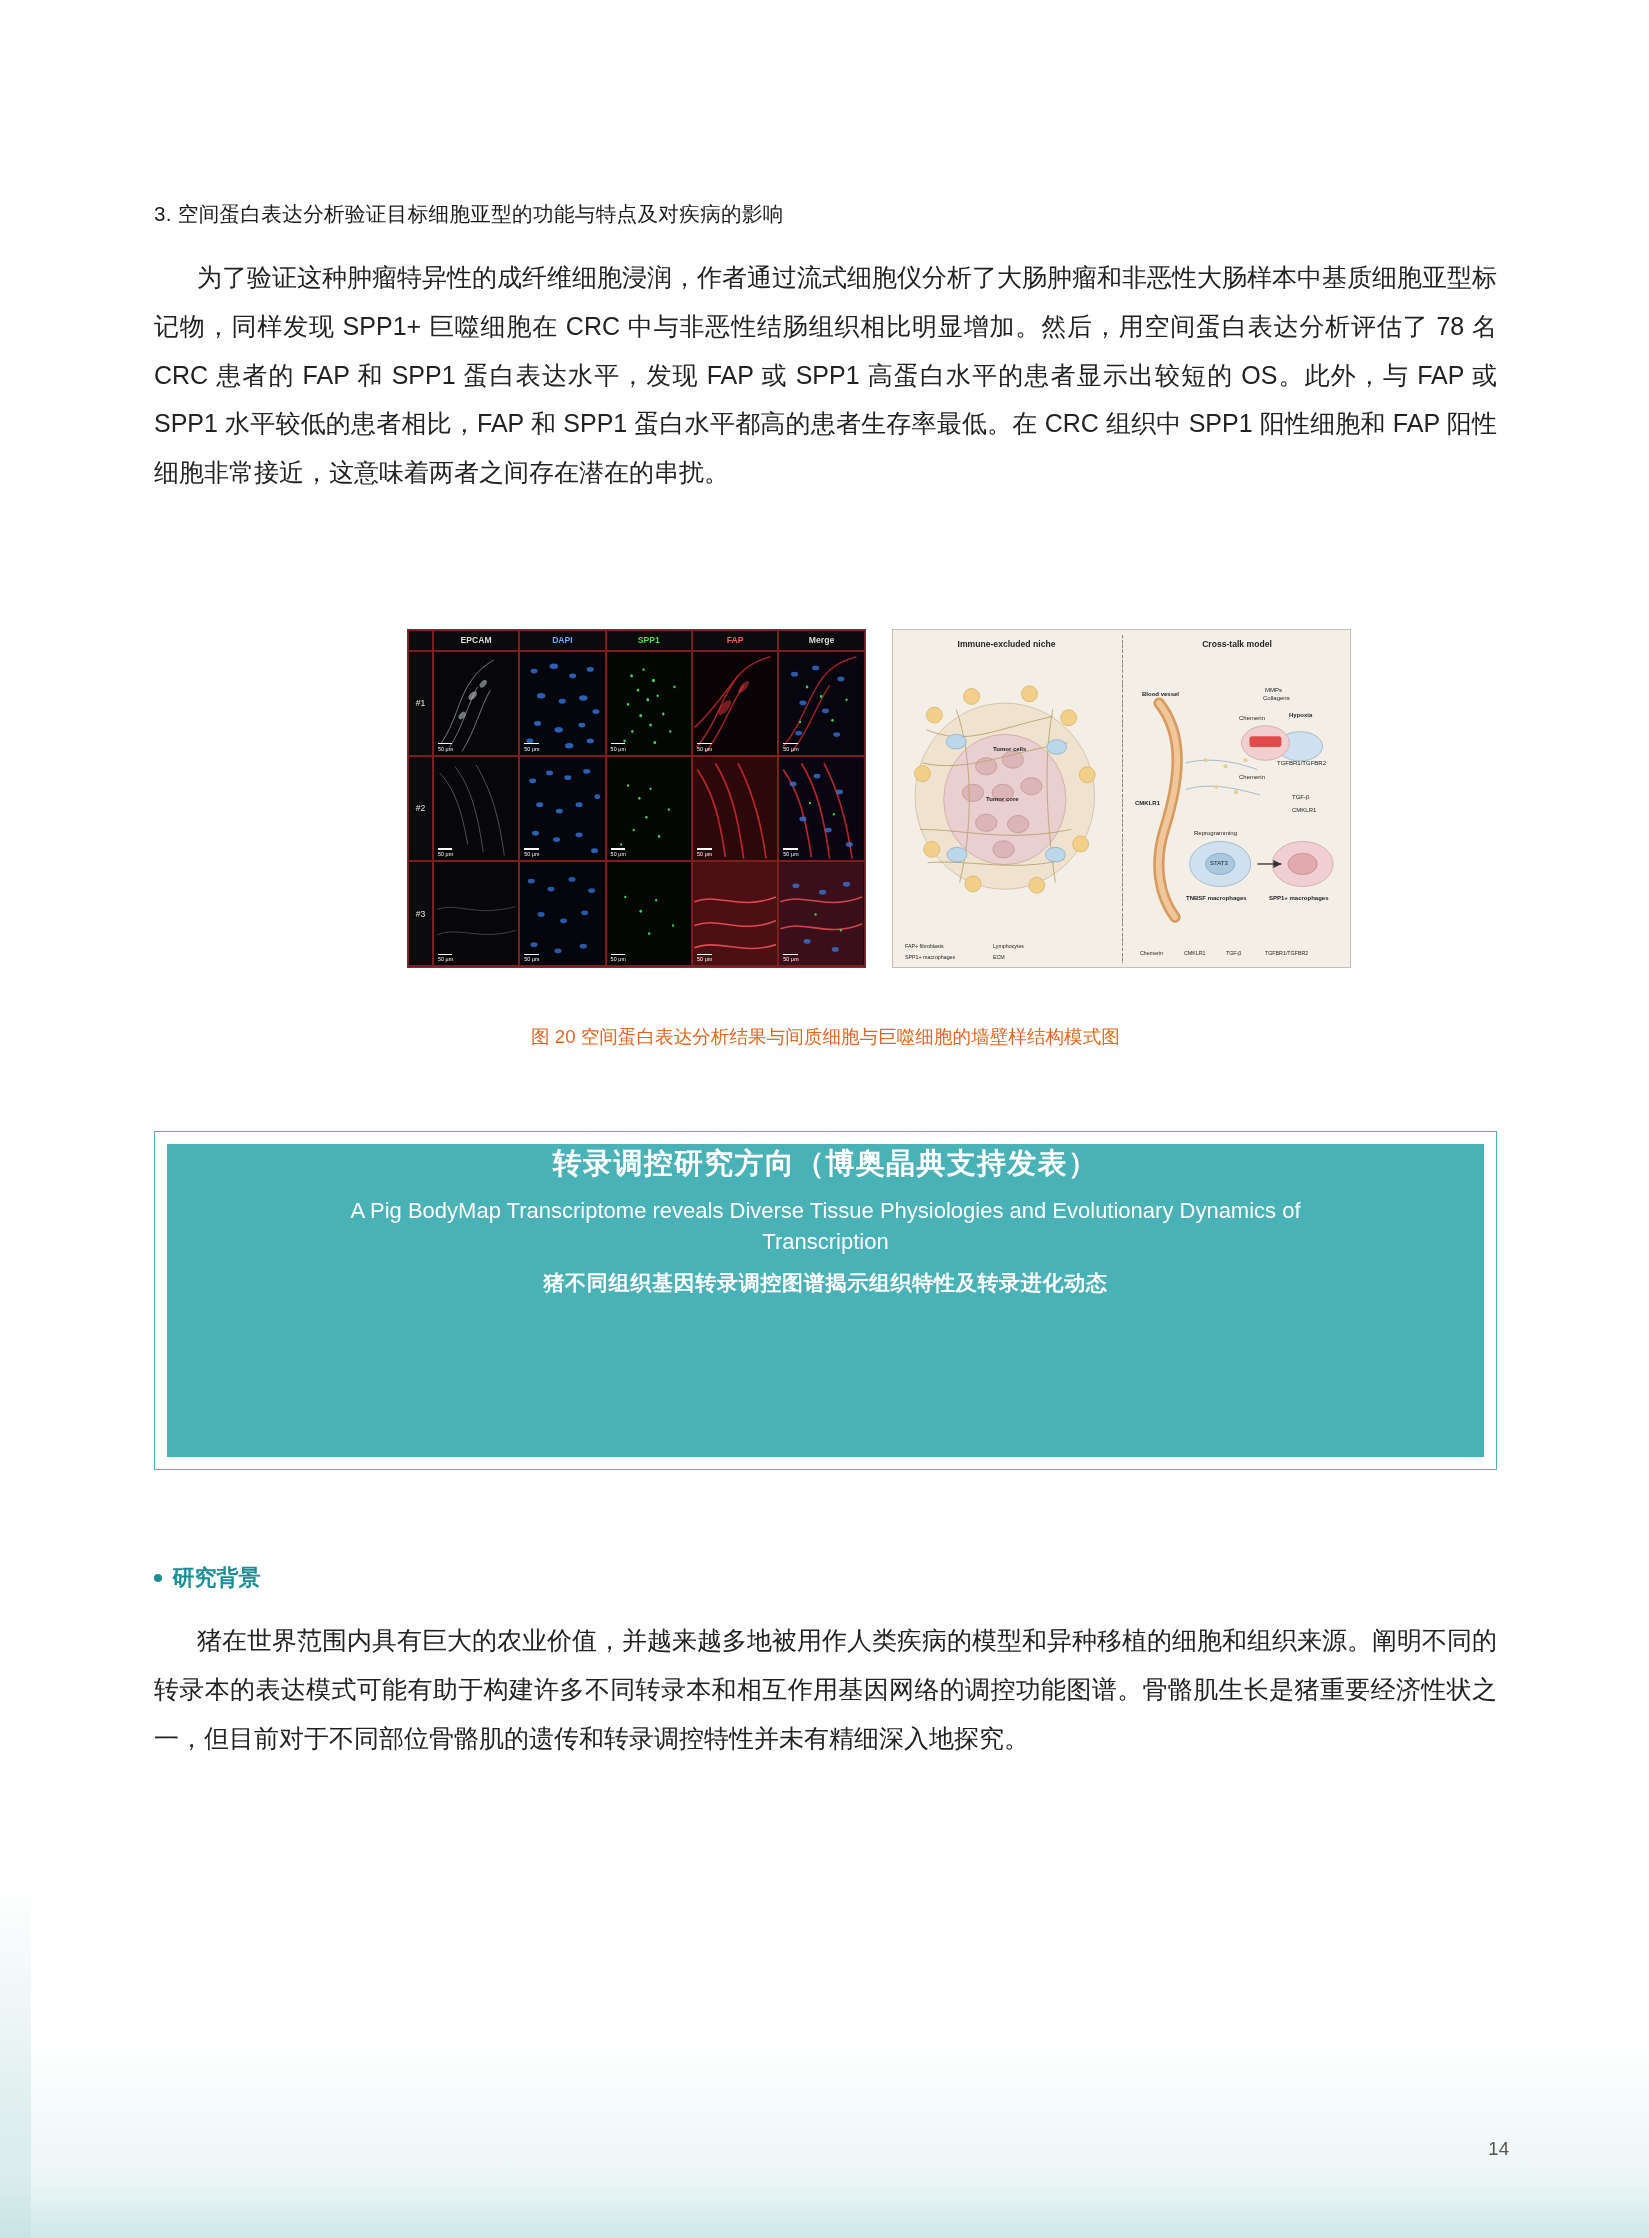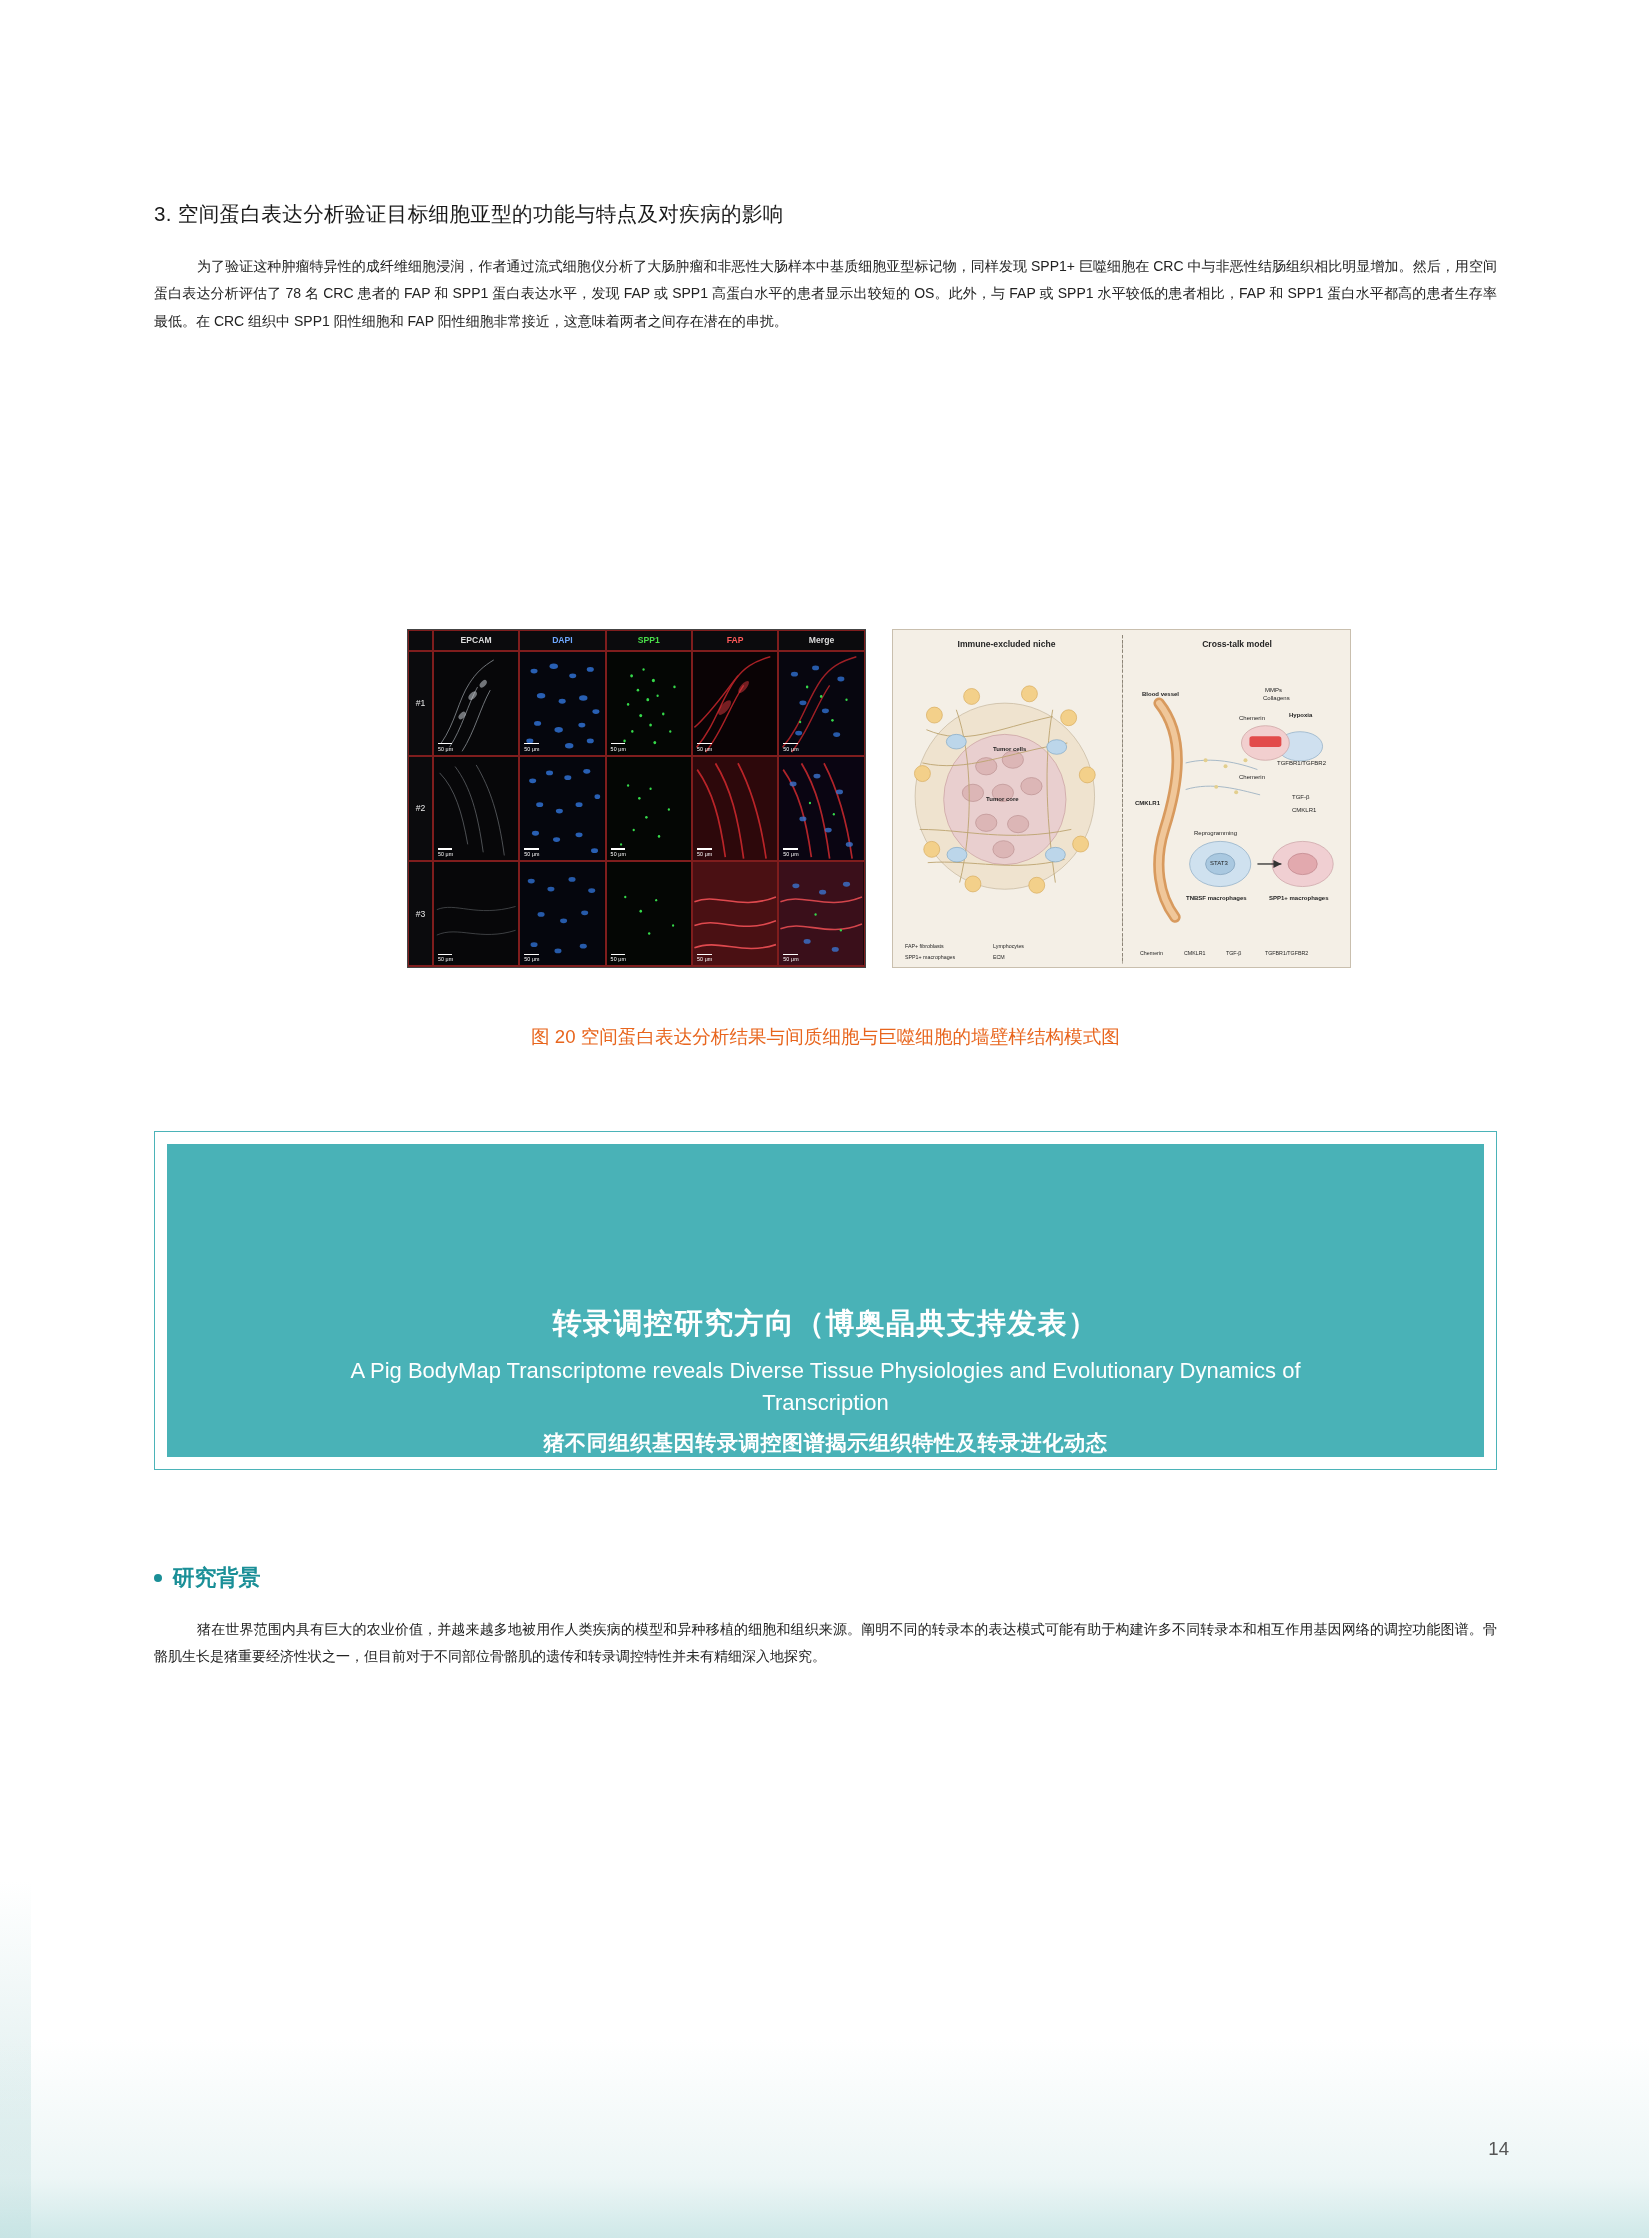--- a/index.html
+++ b/index.html
@@ -51,21 +51,21 @@
     position: absolute;
     top: 200px;
     left: 0;
     letter-spacing: 0.3px;
   }
 
   p.body-text {
     position: absolute;
     left: 0;
     width: 1343px;
-    font-size: 14px;
+    font-size: 25px;
     line-height: 1.95;
     color: #222222;
     margin: 0;
     text-align: justify;
     text-justify: inter-ideograph;
     text-indent: 43px;
   }
   #para1 { top: 253px; }
 
   
@@ -194,21 +194,21 @@
     padding: 12px;
   }
   .teal-box {
     width: 100%;
     height: 100%;
     background: #49b2b7;
     box-sizing: border-box;
     display: flex;
     flex-direction: column;
     align-items: center;
-    justify-content: flex-end;
+    justify-content: flex-start;
     gap: 10.6px;
     color: #ffffff;
   }
   .tb-cn-title {
     font-size: 29px;
     font-weight: bold;
     letter-spacing: 1.3px;
   }
   .tb-en-title {
     font-size: 22px;

